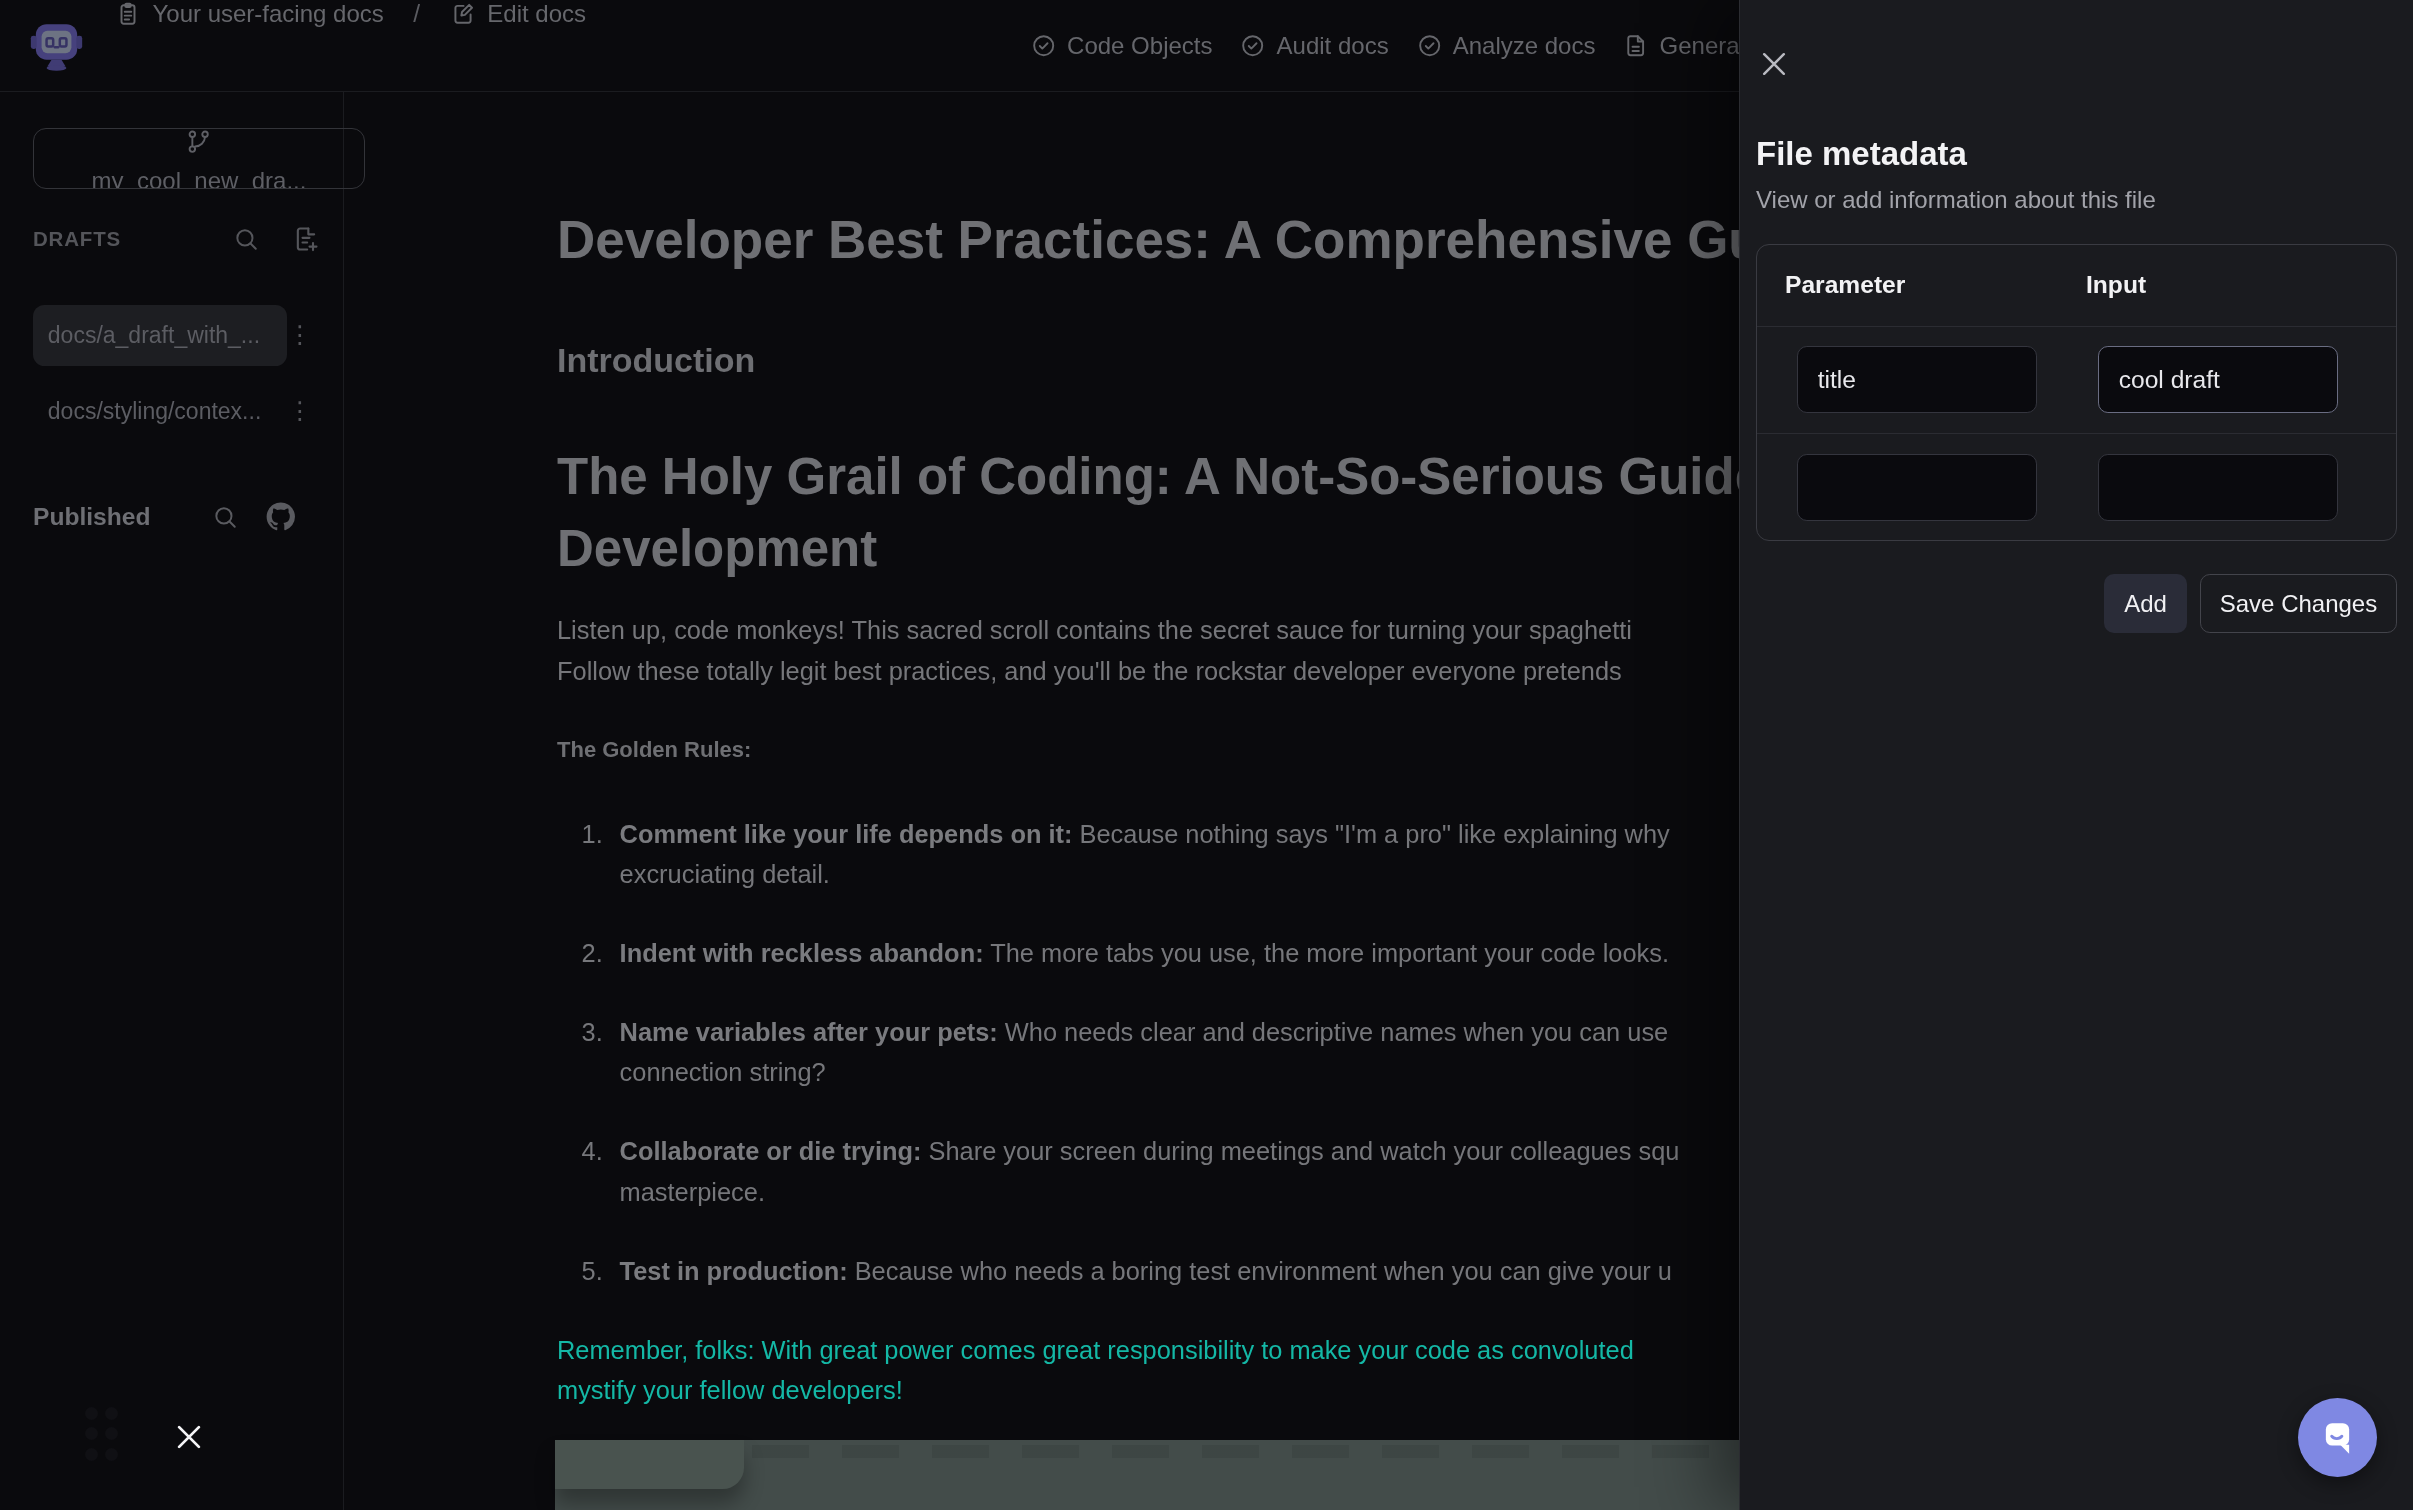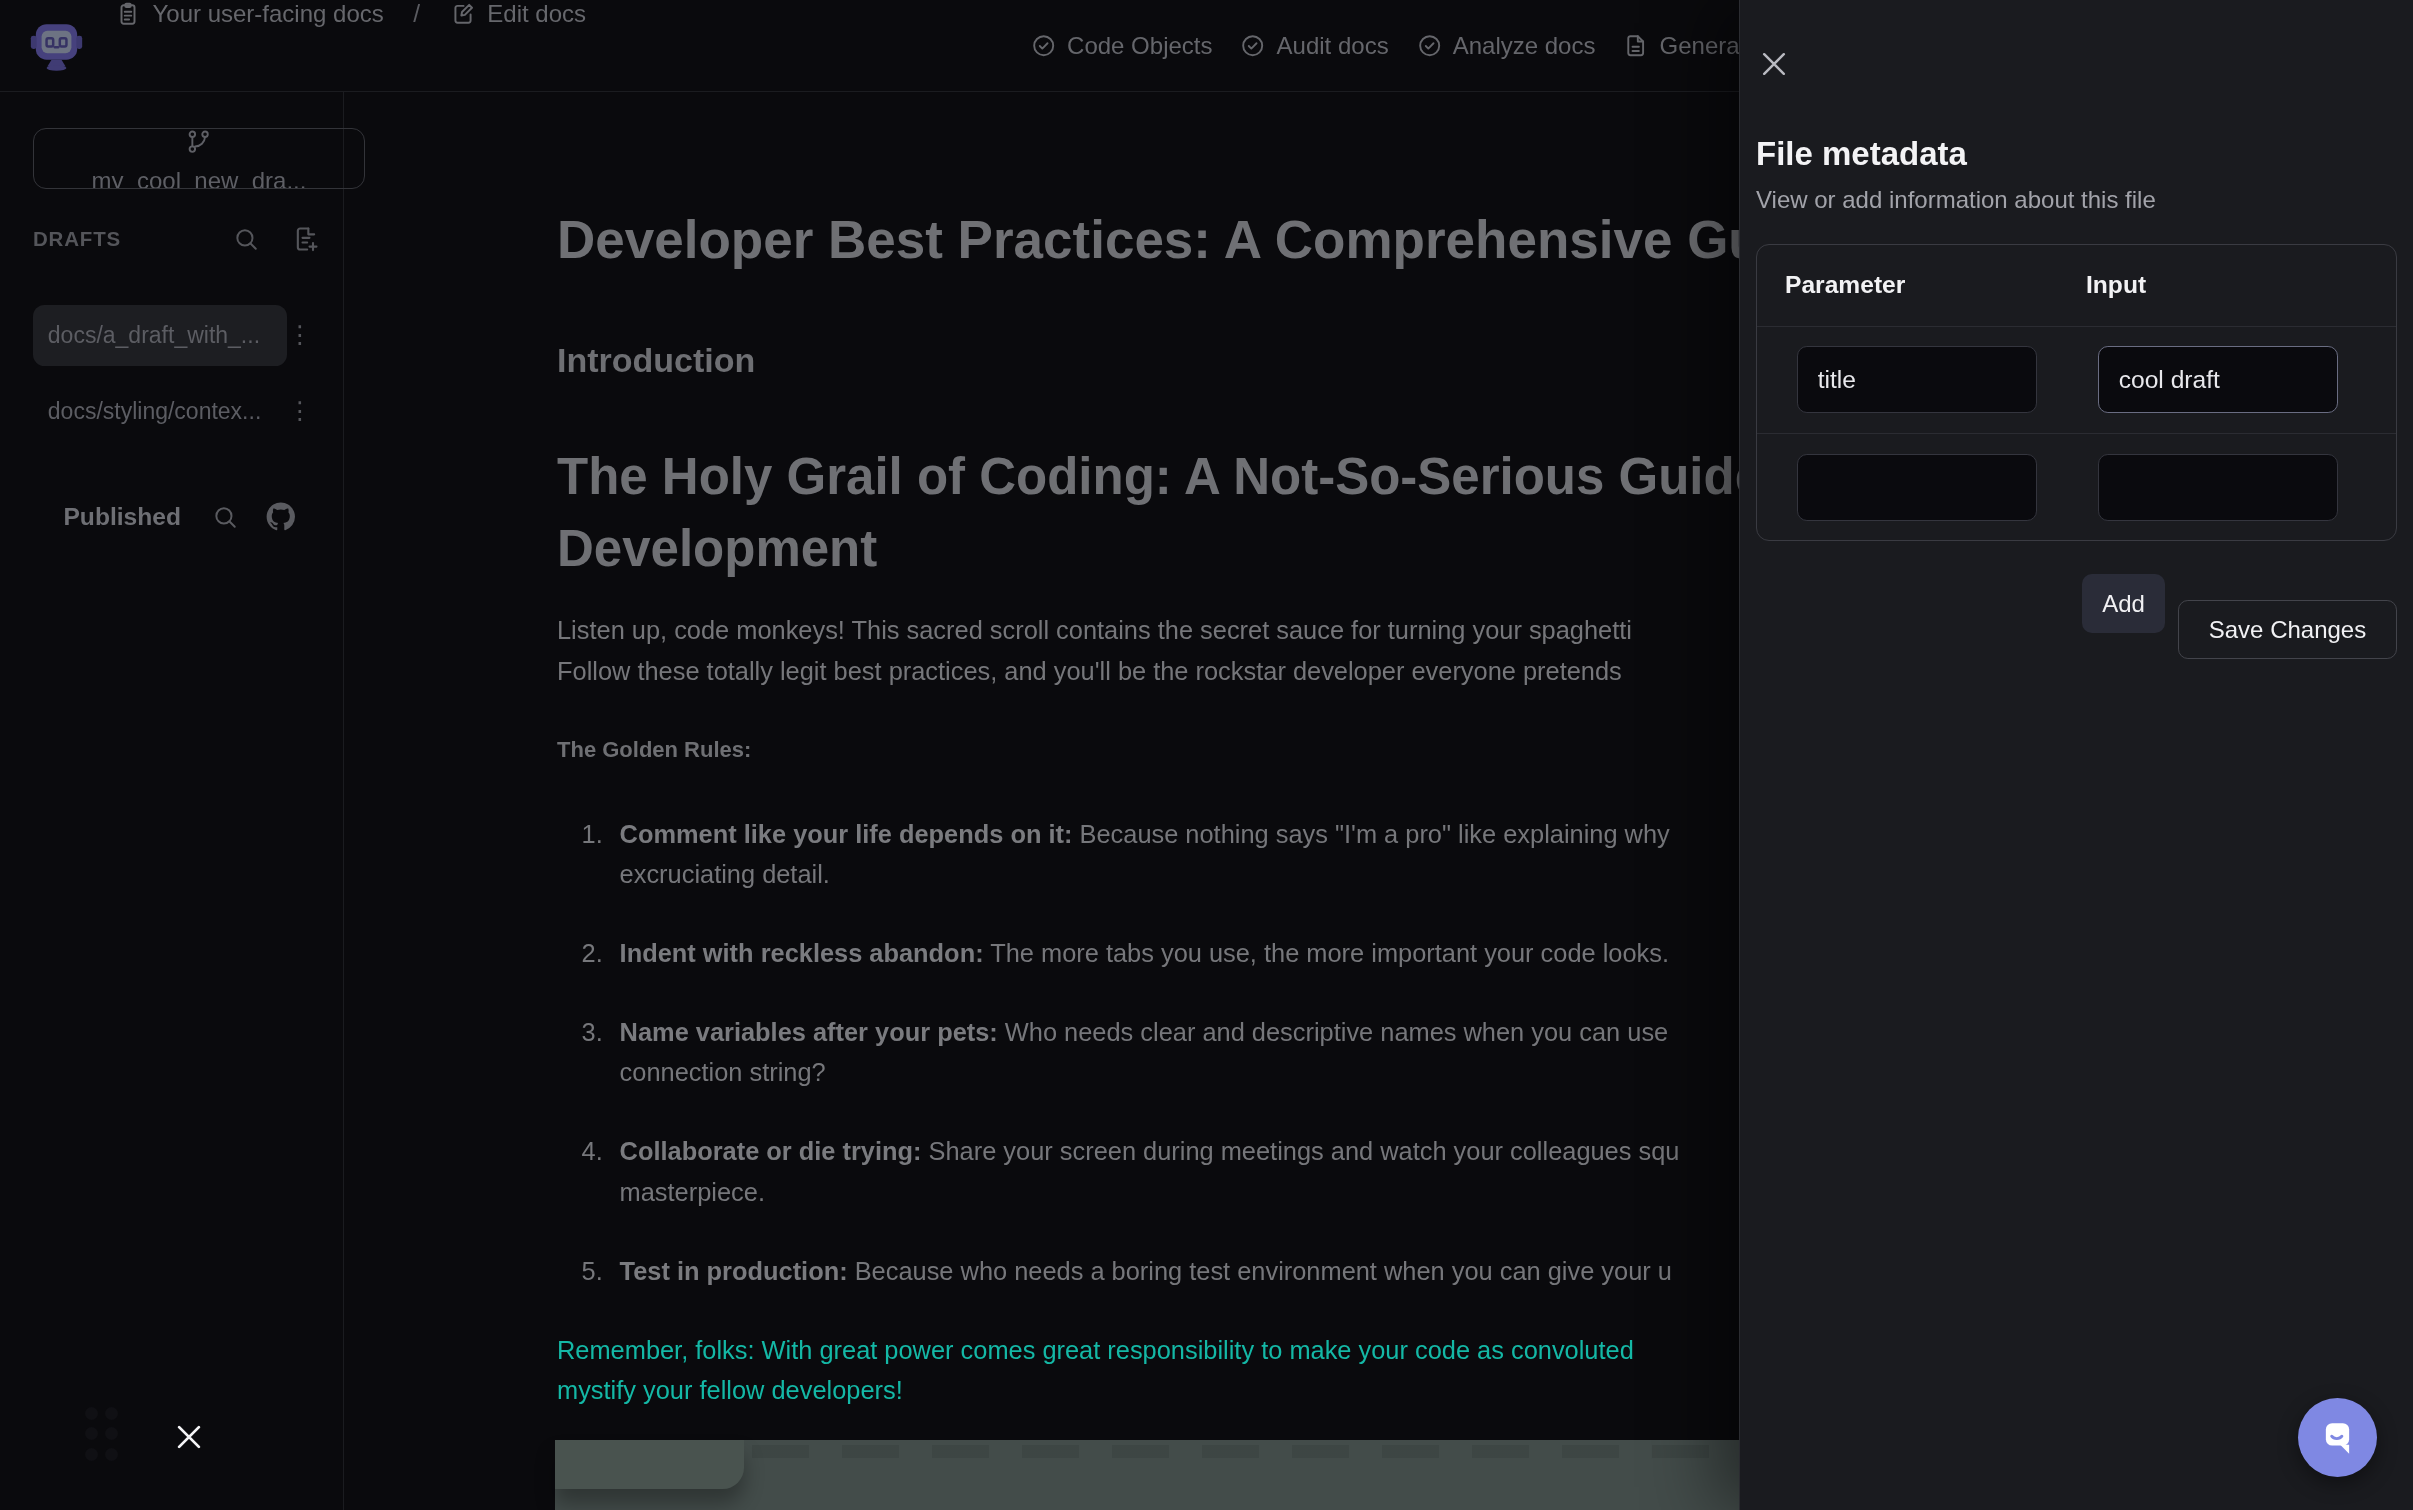--- a/index.html
+++ b/index.html
@@ -44,21 +44,21 @@
   .side-icons { display:flex; align-items:center; gap:33px; }
   .side-icon { cursor:pointer; }
   .draft-item {
     position:absolute; left:33px; width:254px; height:61px;
     display:flex; align-items:center; padding:0 14.8px;
     font-size:23px; color:#5c5d63; border-radius:11.5px; cursor:pointer;
     white-space:nowrap; overflow:hidden;
   }
   .draft-item.selected { background:#1d1e22; }
   .kebab { position:absolute; right:31px; font-size:24.6px; color:#55565b; cursor:pointer; line-height:1; }
-  .published-row { top:410px;text-align:right; }
+  .published-row { top:410px; }
   .published-label { font-size:24.6px; font-weight:600; color:#6e6f74; width:148px; }
 
   
   .main {
     position:absolute; left:346px; top:94px; right:0; bottom:0;
     overflow:hidden;
   }
   .doc { position:absolute; left:211px; top:0; width:1642px; }
   .doc-title { margin-top:115px; font-size:53px; font-weight:700; color:#6f7074; white-space:nowrap; }
   .h-intro { margin-top:71px; font-size:34px; font-weight:700; color:#6e6f73; }
@@ -130,21 +130,21 @@
     margin-left:12px;
   }
   .meta-input.focused { border-color:#6a6d82; }
   .panel-btns { margin-top:33px; display:flex; justify-content:flex-end; gap:13px; }
   .btn {
     height:59px; border-radius:9.9px; font-size:24px; color:#f1f1f4;
     display:flex; align-items:center; justify-content:center;
     font-family:"Liberation Sans","DejaVu Sans",sans-serif; cursor:pointer;
   }
   .btn-add { width:83px; background:#2a2c38; border:none; }
-  .btn-save { width:219px; background:transparent; border:1.6px solid #43444b;margin-top:26px; }
+  .btn-save { width:197px; background:transparent; border:1.6px solid #43444b; }
 
   
   .chat-launcher {
     position:absolute; right:36px; bottom:33px; width:79px; height:79px;
     border-radius:50%; background:#7f88e3; z-index:30; cursor:pointer;
     display:flex; align-items:center; justify-content:center;
     box-shadow:0 6.6px 19.7px rgba(0,0,0,.4);
   }
 </style>
 </head>

